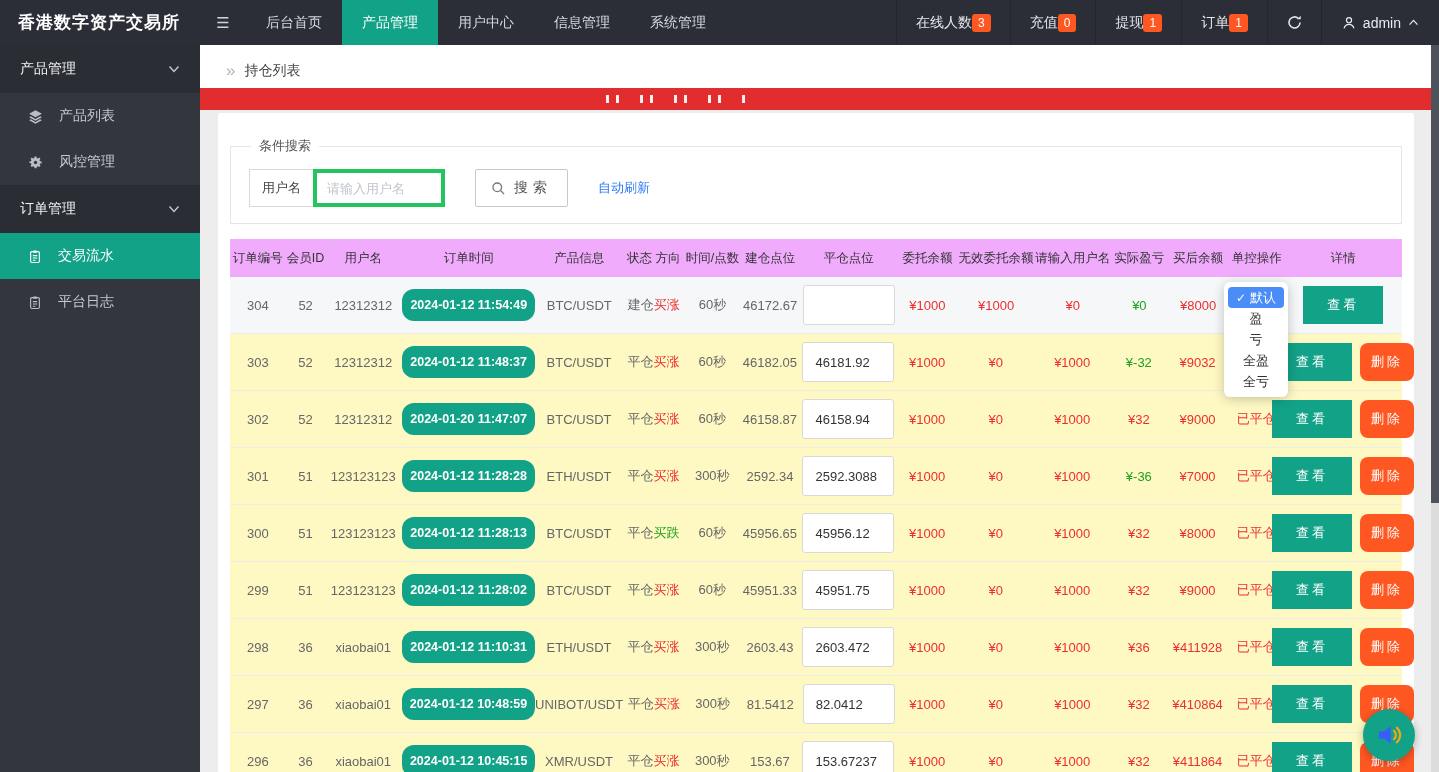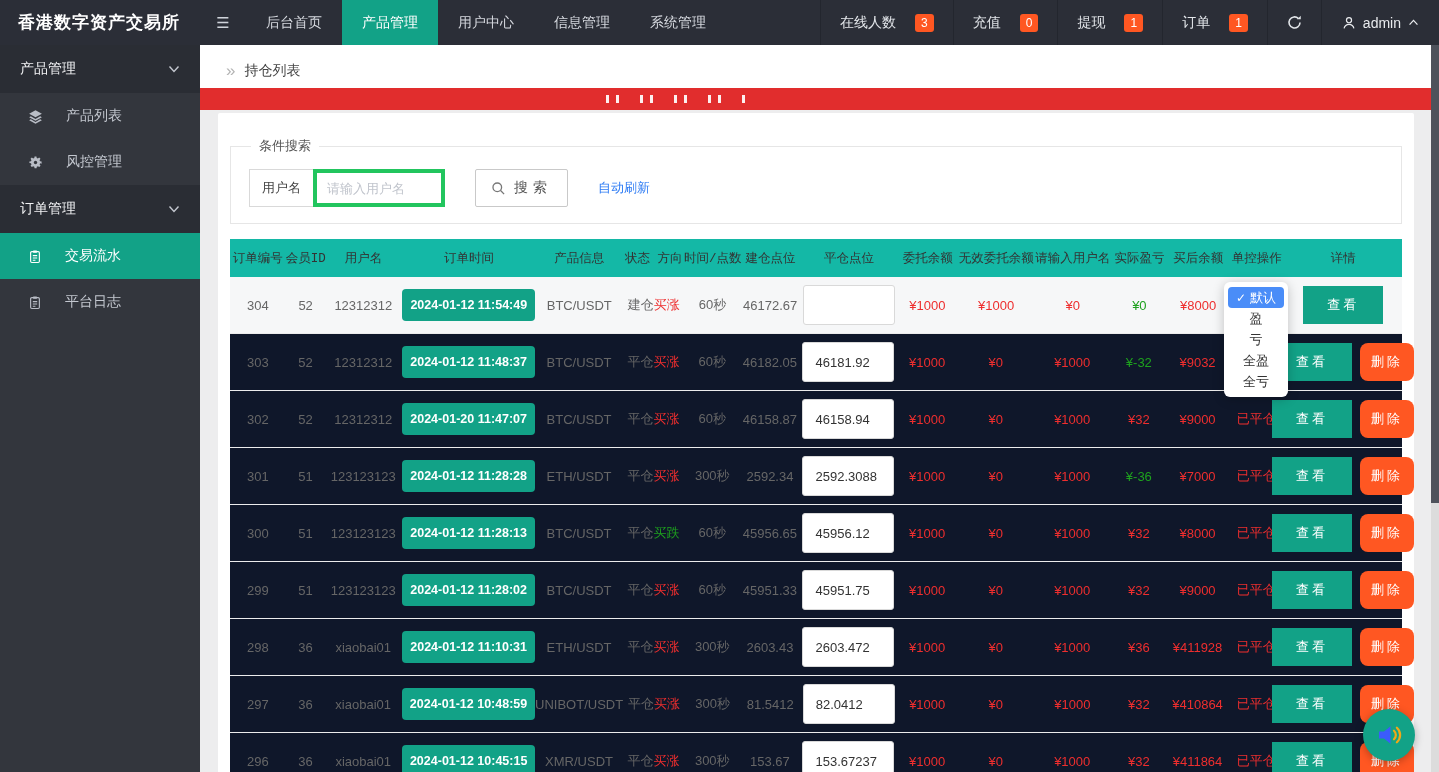--- a/index.html
+++ b/index.html
@@ -6,30 +6,30 @@
   html,body { width:1439px; height:772px; overflow:hidden; }
   body { position:relative; background:#ededee; font-family:"Liberation Sans","DejaVu Sans",sans-serif; }
 
   
   .navbar { position:absolute; top:0; left:0; width:1439px; height:45px; background:#2b2e37; display:flex; align-items:stretch; z-index:30; }
   .brand { width:200px; display:flex; align-items:center; padding-left:18px; font-size:17px; font-weight:bold; color:#ffffff; letter-spacing:1px; white-space:nowrap; }
   .nav-ham { width:46px; display:flex; align-items:center; justify-content:center; color:#cfd3da; font-size:15px; cursor:pointer; }
   .nav-item { padding:0 20px; display:flex; align-items:center; font-size:14px; color:#d6d9df; cursor:pointer; }
   .nav-item.active { background:#12a287; color:#fff; }
   .nav-right { margin-left:auto; display:flex; align-items:stretch; }
-  .nav-stat { display:flex; align-items:center; gap:19px; padding:0 19px; border-left:1px solid #23262e; font-size:14px; color:#e3e6ea; cursor:pointer; }
+  .nav-stat { display:flex; align-items:center; gap:0; padding:0 19px; border-left:1px solid #23262e; font-size:14px; color:#e3e6ea; cursor:pointer; }
   .badge { background:#ff5722; color:#fff; font-size:12px; line-height:1; padding:3px 6px; border-radius:3px; }
   .nav-refresh { display:flex; align-items:center; padding:0 18px; border-left:1px solid #23262e; color:#e3e6ea; cursor:pointer; }
   .nav-user { display:flex; align-items:center; gap:7px; padding:0 20px; border-left:1px solid #23262e; font-size:14px; color:#e9ebee; cursor:pointer; }
 
   
   .sidebar { position:absolute; top:45px; left:0; width:200px; height:727px; background:#33363d; z-index:25; }
   .side-group-h { height:48px; display:flex; align-items:center; padding:0 20px; background:#2a2d34; color:#f1f2f4; font-size:14px; cursor:pointer; }
   .side-group-h svg { margin-left:auto; }
-  .side-item { height:46px; display:flex; align-items:center; gap:23px; padding-left:28px; color:#c3c7cf; font-size:14px; cursor:pointer; }
+  .side-item { height:46px; display:flex; align-items:center; gap:16px; padding-left:28px; color:#c3c7cf; font-size:14px; cursor:pointer; }
   .side-item.active { background:#12a287; color:#ffffff; }
   .side-item svg { flex:0 0 auto; }
 
   
   .content { position:absolute; top:45px; left:200px; width:1231px; height:727px; }
   .breadcrumb-bar { height:52px; background:#ffffff; display:flex; align-items:center; gap:9px; padding-left:26px; border-bottom:1px solid #ececec; }
   .bc-icon { color:#b3b3b3; font-size:17px; line-height:1; }
   .bc-text { font-size:14px; color:#464646; }
 
   .marquee { position:absolute; left:0; top:43px; width:100%; height:22px; background:#e12d2d; z-index:15; }
@@ -45,29 +45,29 @@
   .igroup { display:flex; height:38px; }
   .ilabel { display:flex; align-items:center; padding:0 12px; border:1px solid #d9d9d9; border-right:none; background:#fff; font-size:13px; color:#444; white-space:nowrap; }
   .itext { height:38px; border:4px solid #22c55e; padding:0 10px; font-size:13px; color:#333; outline:none; }
   .itext.w1 { width:132px; } .itext.w2 { width:158px; }
   .itext::placeholder { color:#c0c4cc; }
   .search-btn { display:flex; align-items:center; gap:8px; height:38px; padding:0 15px; background:#fff; border:1px solid #c9c9c9; border-radius:2px; font-size:14px; color:#555; letter-spacing:5px; cursor:pointer; }
   .auto-refresh { font-size:13px; color:#2d7bf4; text-decoration:none; cursor:pointer; }
 
   
   .table { margin-top:15px; }
-  .thead { display:flex; align-items:center; background:#14b8a6; height:38px;font-family:Liberation Mono, monospace; }
+  .thead { display:flex; align-items:center; background:#f0abfc; height:38px; }
   .th { display:flex; align-items:center; justify-content:center; font-size:12.5px; color:#333; white-space:nowrap; }
-  .tr { display:flex; align-items:center; height:57px; border-bottom:1px solid #ececec; background:#0f172a; }
+  .tr { display:flex; align-items:center; height:57px; border-bottom:1px solid #ececec; background:#fef9c3; }
   .tr.hl { background:#f6f7f8; }
   .td { display:flex; align-items:center; justify-content:center; font-size:13px; color:#666; white-space:nowrap; }
   .c1{width:56px}.c2{width:40px}.c3{width:76px}.c4{width:136px}.c5{width:86px}.c6{width:64px}.c7{width:54px}.c8{width:62px}
   .c9{width:96px}.c10{width:62px}.c11{width:76px}.c12{width:78px}.c13{width:56px}.c14{width:62px}.c15{width:56px}.c16{width:118px}
 
-  .time-btn { background:#12a287; color:#fff; border:none; border-radius:4px; padding:9px 8px; font-size:12.5px; font-weight:600; white-space:nowrap; cursor:pointer; }
+  .time-btn { background:#12a287; color:#fff; border:none; border-radius:12px; padding:9px 8px; font-size:12.5px; font-weight:600; white-space:nowrap; cursor:pointer; }
   .close-input { width:92px; height:40px; border:1px solid #d9d9d9; border-radius:3px; font-size:13px; color:#333; padding-left:12px; outline:none; background:#fff; }
   .status { color:#666; }
   .dir-red { color:#ee2e2e; } .dir-green { color:#1ea11e; }
   .money { color:#ee2e2e; }
   .profit-red { color:#ee2e2e; } .profit-green { color:#1ea11e; }
   .closed-text { color:#ee2e2e; }
   .view-btn { background:#12a287; color:#fff; border:none; border-radius:0; padding:10px 24px; font-size:13px; letter-spacing:3px; cursor:pointer; }
   .del-btn { background:#ff5722; color:#fff; border:none; border-radius:8px; padding:10px 11px; font-size:13px; letter-spacing:3px; margin-left:8px; cursor:pointer; }
 
   

